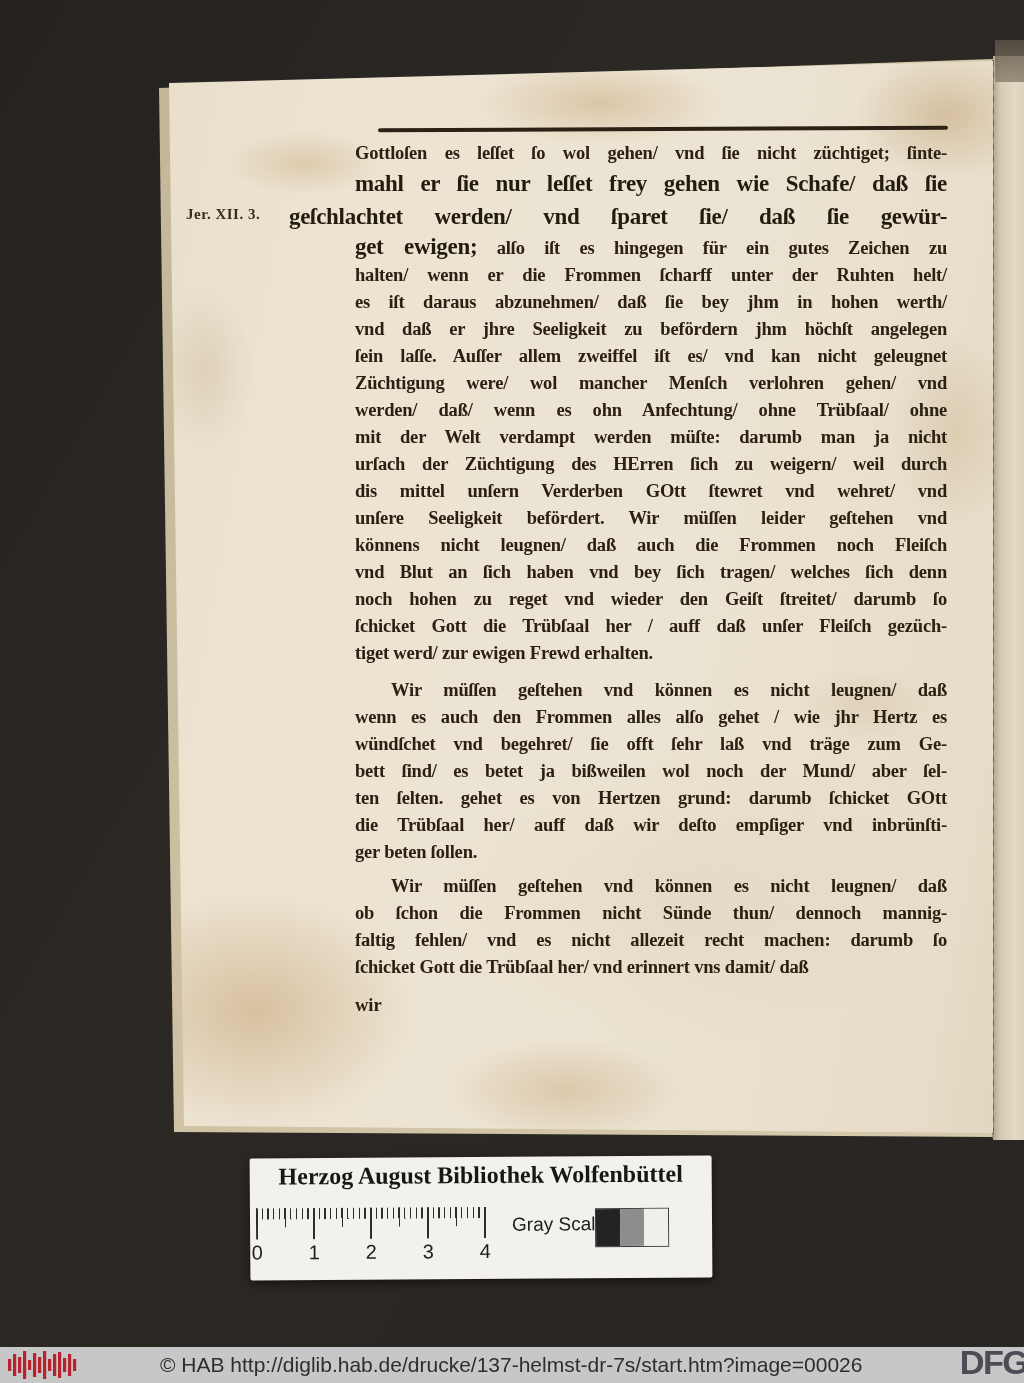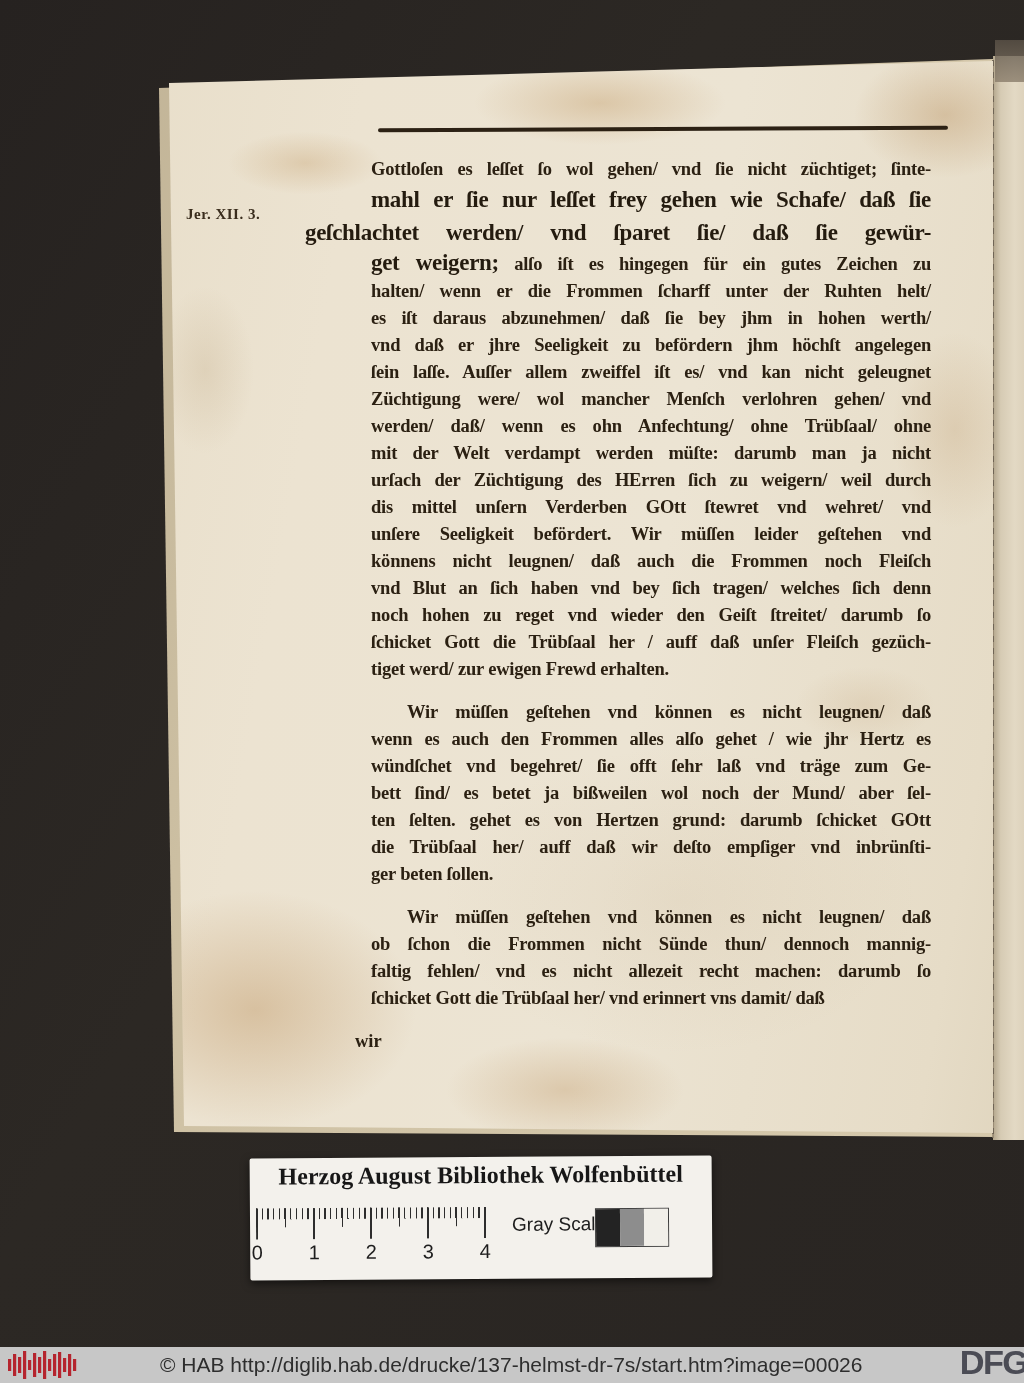--- a/index.html
+++ b/index.html
@@ -35,21 +35,21 @@
                linear-gradient(to top, rgba(120,95,60,.20) 0,rgba(120,95,60,0) 14px);}
   
   .running-header{position:absolute;left:355px;top:84px;width:592px;text-align:center;
     font-size:25px;font-weight:700;letter-spacing:2px;color:#2e2315;}
   .header-rule{position:absolute;left:378px;top:127px;width:570px;height:4px;
     background:#2c2114;border-radius:2px;transform:rotate(-.25deg);}
   .margin-note{position:absolute;left:186px;top:206px;width:104px;
     font-size:15px;font-weight:700;color:#3a2d1d;letter-spacing:.5px;}
   .textblock{position:absolute;left:355px;top:140px;width:592px;color:#2b2012;
     font-weight:700;}
-  .para{margin:16px;}
+  .para{margin:0;}
   .para + .para{margin-top:10px;}
   .para:nth-of-type(3){margin-top:7px;}
   .tline{font-size:18.5px;line-height:27px;letter-spacing:-.2px;
     text-align:justify;text-align-last:justify;white-space:normal;}
   .tline.big{font-size:23px;line-height:33px;letter-spacing:-.3px;color:#241b0f;}
   .tline.pull{margin-left:-66px;margin-right:0;}
   .tline.indent{text-indent:36px;}
   .tline.last{text-align-last:left;}
   .tline .lead{font-size:23px;letter-spacing:-.3px;color:#241b0f;}
   .catchword{margin-top:11px;font-size:18.5px;line-height:27px;font-weight:700;
@@ -92,21 +92,21 @@
   <div class="page"></div>
 
   <div class="header-rule"></div>
   <div class="margin-note">Jer. XII. 3.</div>
 
   <div class="textblock">
     <div class="para">
         <div class="tline">Gottloſen es leſſet ſo wol gehen/ vnd ſie nicht züchtiget; ſinte-</div>
         <div class="tline big">mahl er ſie nur leſſet frey gehen wie Schafe/ daß ſie</div>
         <div class="tline big pull">geſchlachtet werden/ vnd ſparet ſie/ daß ſie gewür-</div>
-        <div class="tline"><span class="lead">get weigern;</span> alſo iſt es hingegen für ein gutes Zeichen zu</div>
+        <div class="tline"><span class="lead">get ewigen;</span> alſo iſt es hingegen für ein gutes Zeichen zu</div>
         <div class="tline">halten/ wenn er die Frommen ſcharff unter der Ruhten helt/</div>
         <div class="tline">es iſt daraus abzunehmen/ daß ſie bey jhm in hohen werth/</div>
         <div class="tline">vnd daß er jhre Seeligkeit zu befördern jhm höchſt angelegen</div>
         <div class="tline">ſein laſſe. Auſſer allem zweiffel iſt es/ vnd kan nicht geleugnet</div>
         <div class="tline">Züchtigung were/ wol mancher Menſch verlohren gehen/ vnd</div>
         <div class="tline">werden/ daß/ wenn es ohn Anfechtung/ ohne Trübſaal/ ohne</div>
         <div class="tline">mit der Welt verdampt werden müſte: darumb man ja nicht</div>
         <div class="tline">urſach der Züchtigung des HErren ſich zu weigern/ weil durch</div>
         <div class="tline">dis mittel unſern Verderben GOtt ſtewret vnd wehret/ vnd</div>
         <div class="tline">unſere Seeligkeit befördert. Wir müſſen leider geſtehen vnd</div>

